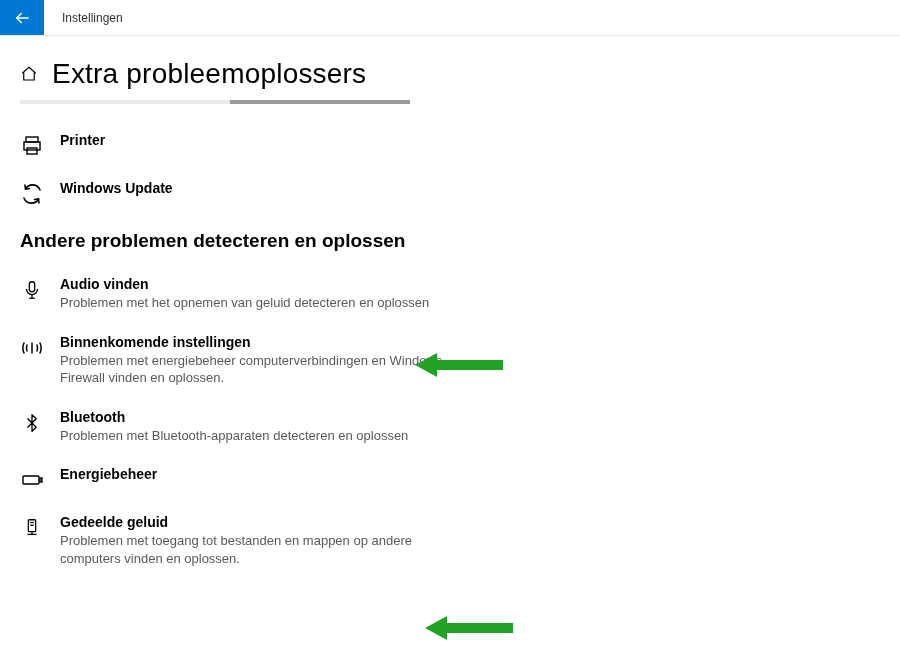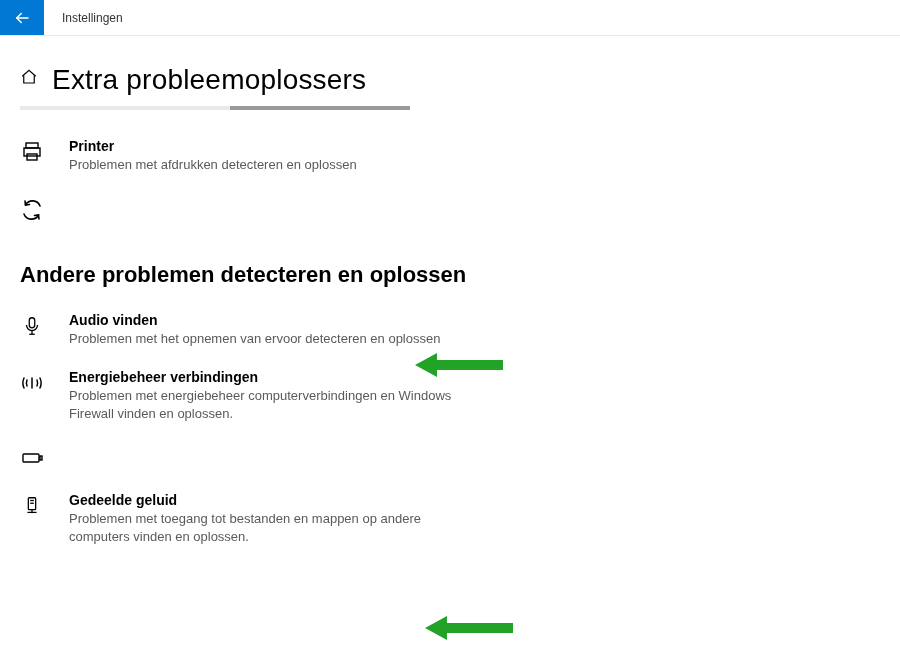--- a/index.html
+++ b/index.html
@@ -43,42 +43,41 @@
       margin-bottom: 10px;
     }
     .home-icon {
       width: 18px;
       height: 18px;
     }
     .page-title {
       font-size: 28px;
       font-weight: 400;
       letter-spacing: 0.2px;
-      margin-top: 6px;
     }
     .scroll-indicator {
       margin-top: 4px;
       margin-bottom: 18px;
       height: 4px;
       background: #e9e9e9;
       width: 390px;
       position: relative;
     }
     .scroll-thumb {
       position: absolute;
       top: 0;
       height: 4px;
       background: #9a9a9a;
       left: 210px;
       width: 180px;
     }
     .item {
       display: flex;
       align-items: flex-start;
-      gap: 25px;
+      gap: 16px;
       padding: 10px 0 12px 0;
       max-width: 440px;
       cursor: pointer;
     }
     .item-icon {
       width: 24px;
       height: 24px;
       flex-shrink: 0;
       margin-top: 2px;
       display: flex;
@@ -93,23 +92,23 @@
       font-weight: 600;
       color: #000;
       margin-bottom: 2px;
     }
     .item-desc {
       font-size: 13px;
       color: #5a5a5a;
       line-height: 1.35;
     }
     .section-heading {
-      font-size: 22px;
+      font-size: 19px;
       font-weight: 600;
-      margin-top: 28px;
+      margin-top: 12px;
       margin-bottom: 14px;
     }
     .arrow-annotation {
       position: absolute;
       width: 90px;
       height: 30px;
       pointer-events: none;
     }
     .arrow-annotation svg { width: 100%; height: 100%; }
   </style>
@@ -144,79 +143,91 @@
   <div class="item">
     <span class="item-icon">
       <svg width="24" height="24" viewBox="0 0 24 24" fill="none" stroke="#000" stroke-width="1.4">
         <rect x="6" y="3" width="12" height="5"></rect>
           <rect x="4" y="8" width="16" height="8"></rect>
           <rect x="7" y="14" width="10" height="6"></rect>
       </svg>
     </span>
     <div class="item-text">
       <div class="item-title">Printer</div>
-      <div class="item-desc">Problemen met afdrukken detecteren en oplossen</div>
     </div>
   </div>
 
   <div class="item">
     <span class="item-icon">
       <svg width="24" height="24" viewBox="0 0 24 24" fill="none" stroke="#000" stroke-width="1.6" stroke-linecap="round">
         <path d="M20 8 A8 8 0 0 0 5.5 7"></path>
           <polyline points="5 3 5.5 7 9.5 6.5"></polyline>
         <path d="M4 16 A8 8 0 0 0 18.5 17"></path>
           <polyline points="19 21 18.5 17 14.5 17.5"></polyline>
       </svg>
     </span>
     <div class="item-text">
+      <div class="item-title">Windows Update</div>
     </div>
   </div>
 
   <h2 class="section-heading">Andere problemen detecteren en oplossen</h2>
 
   <div class="item">
     <span class="item-icon">
       <svg width="22" height="22" viewBox="0 0 24 24" fill="none" stroke="#000" stroke-width="1.4">
         <rect x="9" y="3" width="6" height="11" rx="3"></rect>
           <path d="M6 11a6 6 0 0 0 12 0"></path>
           <line x1="12" y1="17" x2="12" y2="21"></line>
           <line x1="9" y1="21" x2="15" y2="21"></line>
       </svg>
     </span>
     <div class="item-text">
       <div class="item-title">Audio vinden</div>
-      <div class="item-desc">Problemen met het opnemen van ervoor detecteren en oplossen</div>
+      <div class="item-desc">Problemen met het opnemen van geluid detecteren en oplossen</div>
     </div>
   </div>
 
   <div class="item">
     <span class="item-icon">
       <svg width="24" height="24" viewBox="0 0 24 24" fill="none" stroke="#000" stroke-width="1.5" stroke-linecap="round">
         <path d="M4 7a12 12 0 0 0 0 10"></path>
           <path d="M7 9a8 8 0 0 0 0 6"></path>
         <line x1="12" y1="7" x2="12" y2="17"></line>
         <path d="M17 9a8 8 0 0 1 0 6"></path>
           <path d="M20 7a12 12 0 0 1 0 10"></path>
       </svg>
     </span>
     <div class="item-text">
-      <div class="item-title">Energiebeheer verbindingen</div>
+      <div class="item-title">Binnenkomende instellingen</div>
       <div class="item-desc">Problemen met energiebeheer computerverbindingen en Windows Firewall vinden en oplossen.</div>
     </div>
   </div>
 
+  <div class="item">
+    <span class="item-icon">
+      <svg width="20" height="20" viewBox="0 0 24 24" fill="none" stroke="#000" stroke-width="1.6" stroke-linejoin="round" stroke-linecap="round">
+        <path d="M7 7l10 10-5 5V2l5 5L7 17"></path>
+      </svg>
+    </span>
+    <div class="item-text">
+      <div class="item-title">Bluetooth</div>
+      <div class="item-desc">Problemen met Bluetooth-apparaten detecteren en oplossen</div>
+    </div>
+  </div>
 
   <div class="item">
     <span class="item-icon">
       <svg width="24" height="24" viewBox="0 0 24 24" fill="none" stroke="#000" stroke-width="1.4">
         <rect x="3" y="8" width="16" height="8" rx="1"></rect>
           <rect x="20" y="10" width="2" height="4"></rect>
       </svg>
     </span>
     <div class="item-text">
+      <div class="item-title">Energiebeheer</div>
     </div>
   </div>
 
   <div class="item">
     <span class="item-icon">
       <svg width="22" height="22" viewBox="0 0 24 24" fill="none" stroke="#000" stroke-width="1.4">
         <rect x="8" y="3" width="8" height="13" rx="1"></rect>
           <line x1="10" y1="6" x2="14" y2="6"></line>
           <line x1="10" y1="9" x2="14" y2="9"></line>
           <line x1="12" y1="16" x2="12" y2="19"></line>

